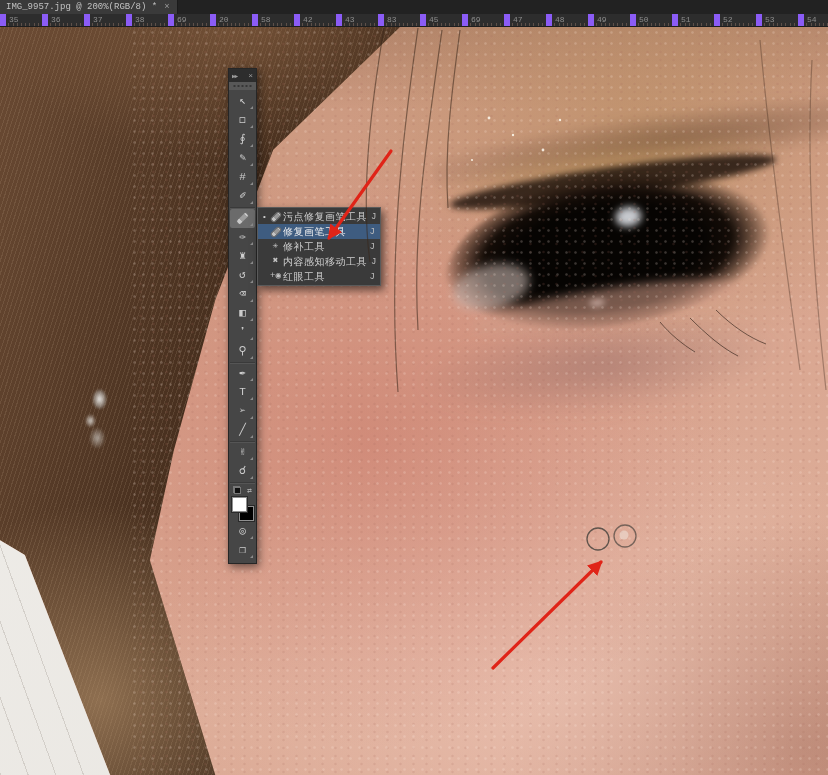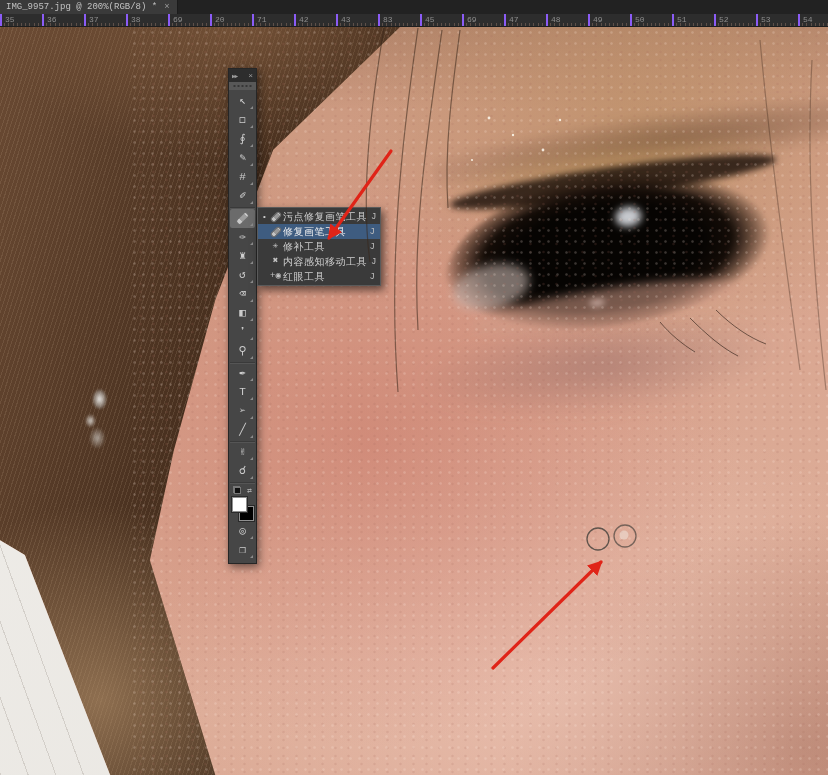--- a/index.html
+++ b/index.html
@@ -12,21 +12,21 @@
   .tab{position:absolute;left:0;top:0;height:14px;display:flex;align-items:center;gap:7px;
        padding:0 7px 0 6px;background:#3a3a3a;border-right:1px solid #1b1b1b;}
   .tab-title{font-size:9px;color:#c2c2c2;white-space:nowrap;}
   .tab-close{font-size:9px;color:#9a9a9a;line-height:1;cursor:pointer;}
 
   
   .ruler{position:absolute;top:14px;left:0;right:0;height:13px;background:#2d2d2d;
          border-bottom:1px solid #1e1e1e;z-index:4;overflow:hidden;}
   .ruler::before{content:"";position:absolute;left:0;right:0;bottom:0;height:3px;
          background:repeating-linear-gradient(90deg,#5e5049 0,#5e5049 1px,transparent 1px,transparent 4.2px);}
-  .rt{position:absolute;top:0;height:100%;width:42px;border-left:2px solid #8b5cf6;
+  .rt{position:absolute;top:0;height:100%;width:42px;border-left:6px solid #8b5cf6;
       padding-left:3px;font-size:8px;color:#8d8d8d;line-height:11px;}
 
   
   .photo{position:absolute;top:27px;left:0;width:828px;height:748px;overflow:hidden;z-index:1;
     background:
       radial-gradient(420px 320px at 78% 14%, rgba(185,142,100,.75), rgba(185,142,100,0) 70%),
       radial-gradient(520px 430px at 45% 56%, rgba(201,117,102,.55), rgba(201,117,102,0) 70%),
       radial-gradient(560px 400px at 66% 88%, rgba(238,199,184,.72), rgba(238,199,184,0) 72%),
       radial-gradient(430px 320px at 97% 96%, rgba(148,94,77,.55), rgba(148,94,77,0) 70%),
       linear-gradient(180deg, rgba(128,90,64,.32), rgba(128,90,64,0) 11%),
@@ -150,21 +150,21 @@
     </div>
   </div>
 
   <div class="ruler">
     <span class="rt" style="left:0px">35</span>
     <span class="rt" style="left:42px">36</span>
     <span class="rt" style="left:84px">37</span>
     <span class="rt" style="left:126px">38</span>
     <span class="rt" style="left:168px">69</span>
     <span class="rt" style="left:210px">20</span>
-    <span class="rt" style="left:252px">71</span>
+    <span class="rt" style="left:252px">58</span>
     <span class="rt" style="left:294px">42</span>
     <span class="rt" style="left:336px">43</span>
     <span class="rt" style="left:378px">83</span>
     <span class="rt" style="left:420px">45</span>
     <span class="rt" style="left:462px">69</span>
     <span class="rt" style="left:504px">47</span>
     <span class="rt" style="left:546px">48</span>
     <span class="rt" style="left:588px">49</span>
     <span class="rt" style="left:630px">50</span>
     <span class="rt" style="left:672px">51</span>

